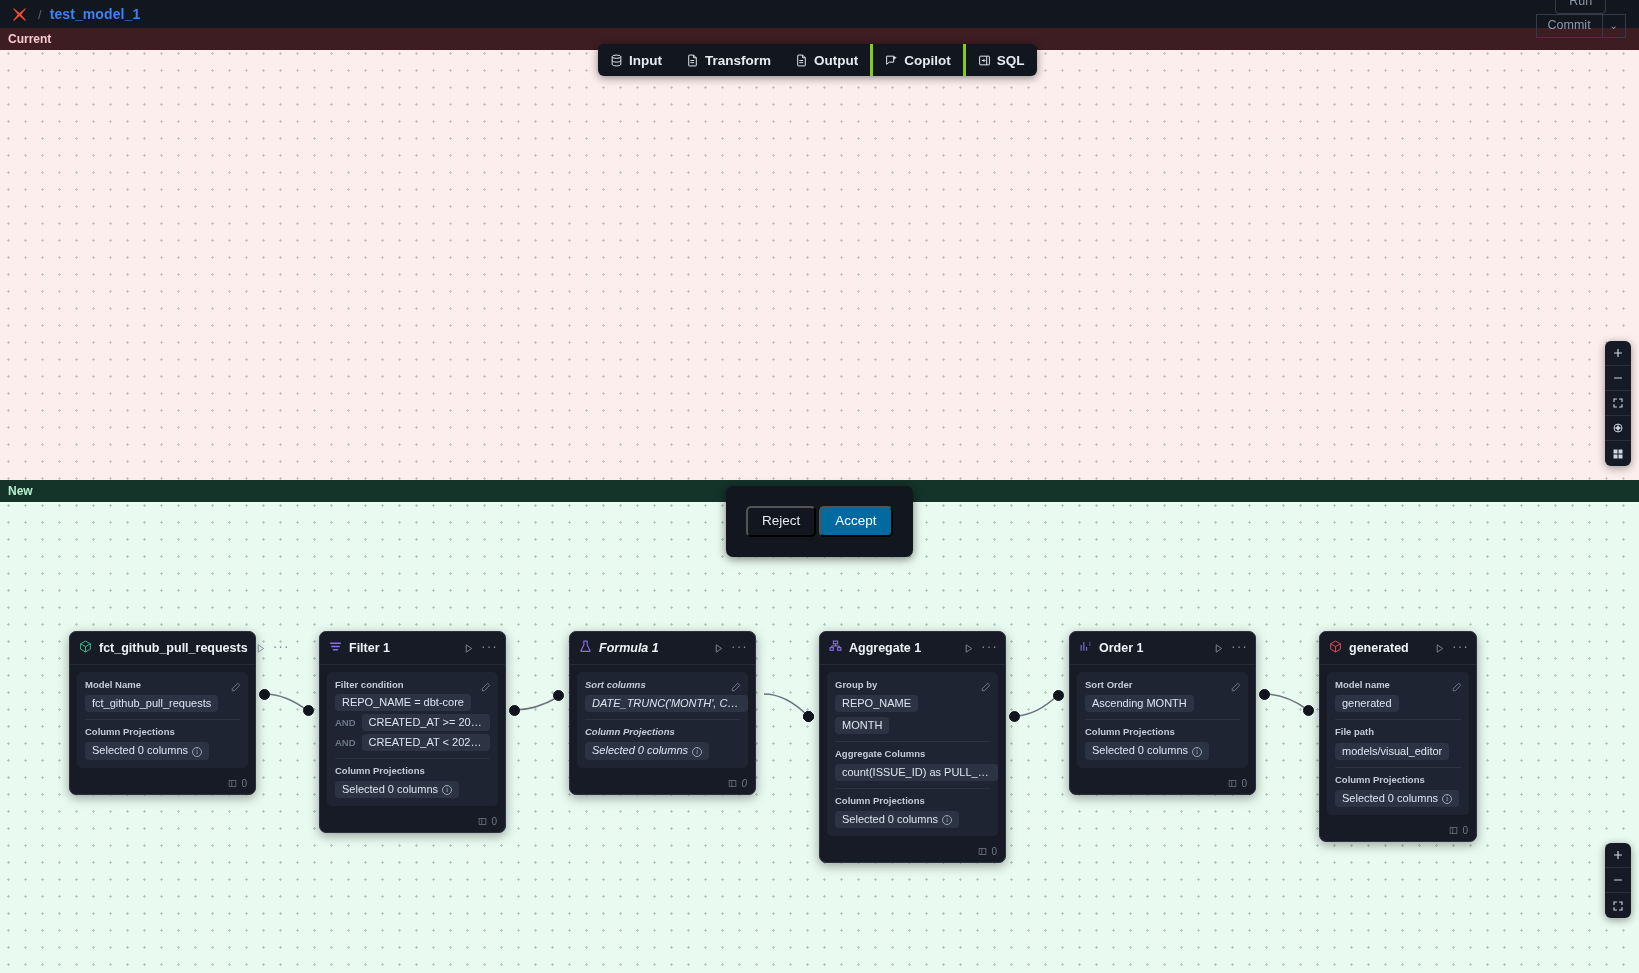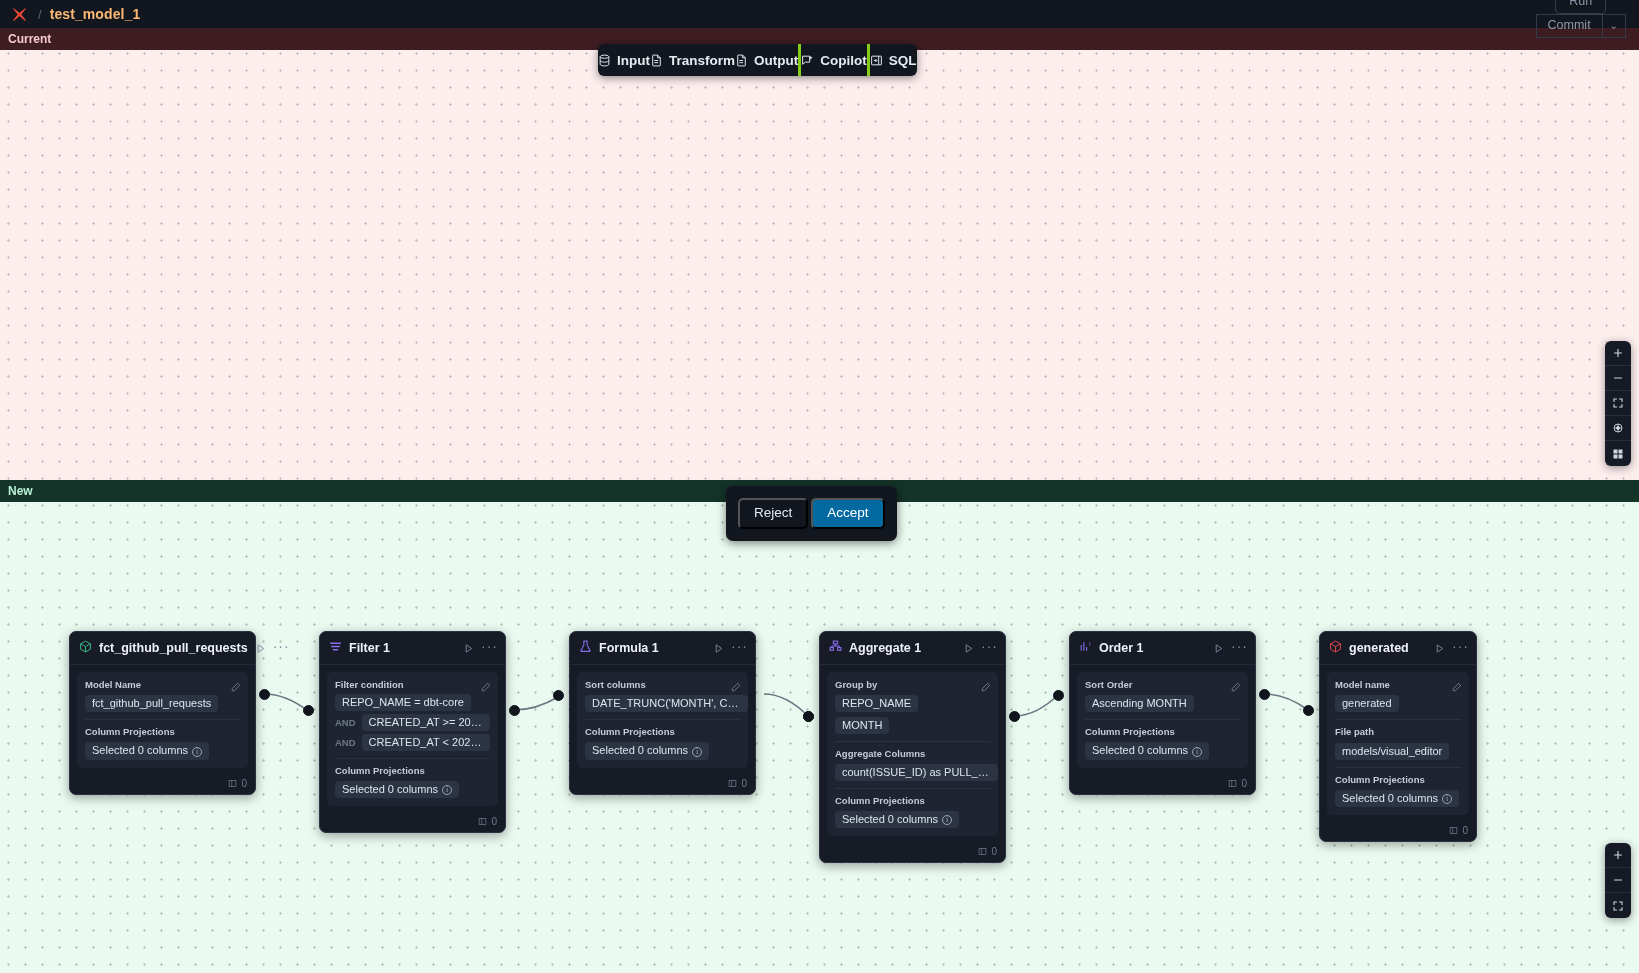--- a/index.html
+++ b/index.html
@@ -11,21 +11,21 @@
   #app { position: relative; width: 1639px; height: 973px; }
 
   
   .topbar {
     position: absolute; top: 0; left: 0; width: 1639px; height: 28px;
     background: #12161f; display: flex; align-items: center;
     padding: 0 8px; z-index: 60;
   }
   .logo-x { width: 22px; height: 22px; display: flex; align-items: center; justify-content: center; }
   .breadcrumb-sep { color: #5b6472; font-size: 13px; margin: 0 8px; }
-  .model-title { color: #fdba74; font-size: 14px; font-weight: bold; letter-spacing: .1px; }
+  .model-title { color: #3b82f6; font-size: 14px; font-weight: bold; letter-spacing: .1px; }
   .topbar-right { margin-left: auto; display: flex; align-items: center; padding-right: 5px; flex-direction: column; }
   .tb-btn {
     border: 1px solid #343c4c; background: transparent; color: #8d98a8;
     font-size: 12.5px; border-radius: 4px; padding: 3px 13px 4px; line-height: 15px;
     font-family: "Liberation Sans", sans-serif;
   }
   .commit-group { display: flex; align-items: stretch; border: 1px solid #343c4c; border-radius: 0; overflow: hidden; }
   .commit-group .cg-main { color: #8d98a8; font-size: 12.5px; padding: 3px 11px 4px; line-height: 15px; }
   .commit-group .cg-caret { color: #8d98a8; font-size: 10px; padding: 3px 7px 4px; border-left: 1px solid #343c4c; display:flex; align-items:center; }
 
@@ -49,30 +49,30 @@
   }
   .panel-new .dotgrid { background-image: radial-gradient(circle, rgba(70,100,85,.32) 1px, transparent 1.1px); }
 
   
   .toolbar {
     position: absolute; top: 44px; left: 598px; height: 32px;
     background: #12161f; border-radius: 6px; display: flex; align-items: stretch;
     z-index: 50; box-shadow: 0 2px 9px rgba(0,0,0,.45);
   }
   .tool {
-    display: flex; align-items: center; gap: 6px; padding: 0 0;
+    display: flex; align-items: center; gap: 6px; padding: 0 12px;
     color: #e6ebf2; font-size: 13.5px; font-weight: bold; white-space: nowrap;
   }
   .tool + .tool.divided { border-left: 3px solid #84cc16; }
   .tool svg { display: block; }
 
   
   .decision {
     position: absolute; left: 726px; top: 486px; z-index: 55;
-    background: #12161f; border-radius: 7px; padding: 12px;
+    background: #12161f; border-radius: 7px; padding: 20px;
     display: flex; gap: 3px; box-shadow: 0 2px 10px rgba(0,0,0,.5);
   }
   .dec-btn { font-size: 13.5px; border-radius: 5px; padding: 5px 14px 6px; line-height: 16px; }
   .dec-reject { color: #e5eaf1; background: transparent; }
   .dec-accept { color: #ffffff; background: #0369a1; }
 
   
   .zoomctl {
     position: absolute; width: 26px; background: #151a24;
     border-radius: 6px; z-index: 40; overflow: hidden;
@@ -258,21 +258,21 @@
       <svg width="9" height="9" viewBox="0 0 24 24" fill="none" stroke="#6f7a8a" stroke-width="2">
           <rect x="3" y="4" width="18" height="16"></rect>
           <path d="M10 4 V20"></path>
         </svg>
       <span>0</span>
     </div>
   </div>
   <div class="handle" style="left:303px; top:705px;"></div>
   <div class="handle" style="left:509px; top:705px;"></div>
 
-  <div class="node" style="left:569px; top:631px; width:187px;">
+  <div class="node" style="left:569px; top:631px; width:187px;font-style:italic;">
     <div class="node-head">
       <span>
         <svg width="13" height="13" viewBox="0 0 24 24" fill="none" stroke="#8b6ef0" stroke-width="2">
             <path d="M9 2 V9 L4 19 A1 1 0 0 0 5 21 H19 A1 1 0 0 0 20 19 L15 9 V2"></path>
             <path d="M8 2 H16"></path>
           </svg>
       </span>
       <span class="node-title">Formula 1</span>
       <span class="head-act">
         <svg width="11" height="11" viewBox="0 0 24 24" fill="none" stroke="#7e8a9a" stroke-width="2">

